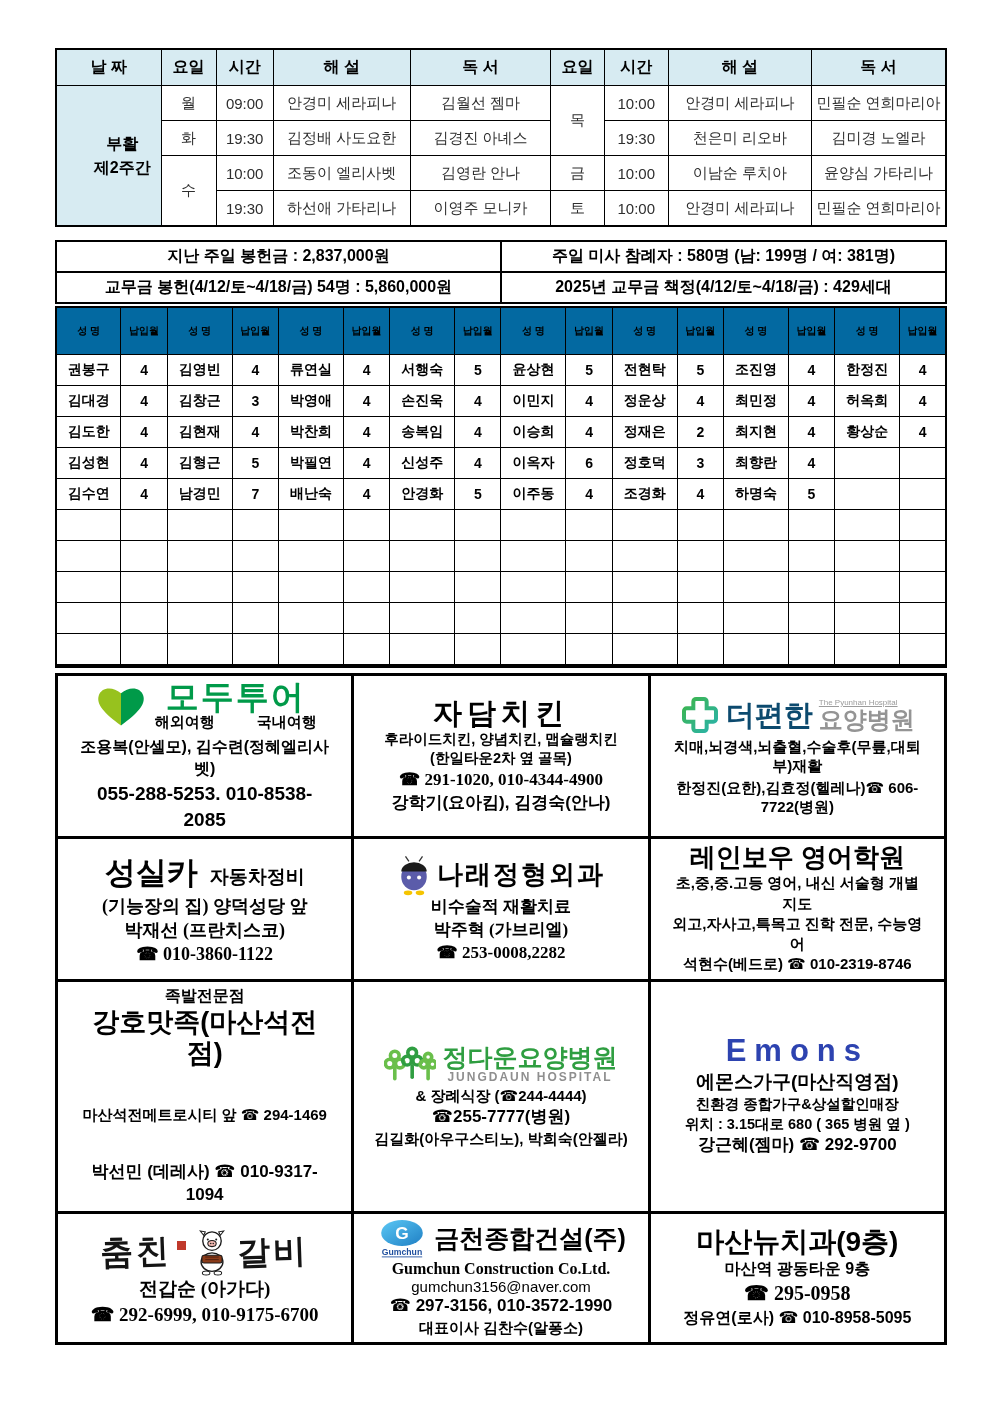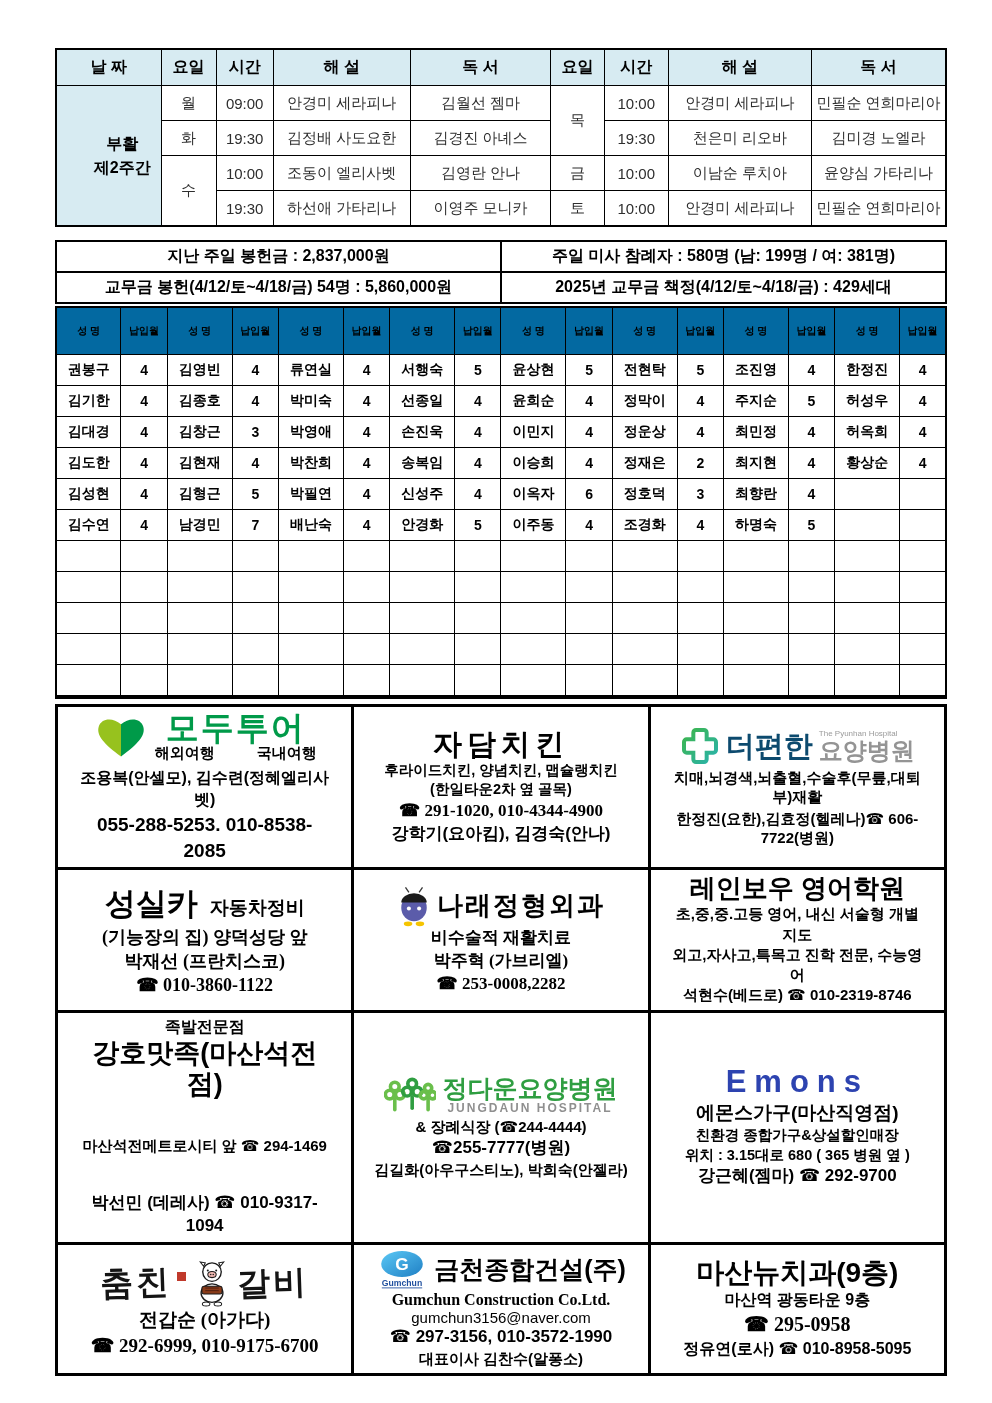--- a/index.html
+++ b/index.html
@@ -44,21 +44,21 @@
   .modoo-l1{font-size:16px;margin-top:4px;}
   .modoo-l2{font-size:19px;margin-top:2px;}
 
   .jadam-title{font-size:29px;font-weight:900;letter-spacing:5px;line-height:1.1;}
   .jadam .ad-line{font-size:14.5px;}
   .jadam .ph{font-size:17px;font-family:"Liberation Serif","DejaVu Serif",serif;}
   .jadam .nm{font-size:17px;}
 
   .pyun-main{color:#0c4a6e;font-size:29px;font-weight:900;line-height:1;}
   .pyun-stack{display:flex;flex-direction:column;align-items:flex-start;}
-  .pyun-eng{font-size:8px;color:#9b9b9b;line-height:1;}
+  .pyun-eng{font-size:8px;color:#9b9b9b;line-height:1;text-decoration:underline;}
   .pyun-sub{font-size:24px;color:#949494;font-weight:900;line-height:1.05;}
   .pyun-l{font-size:15px;font-weight:bold;margin-top:3px;}
 
   .sungsil-title{font-size:31px;font-weight:900;}
   .sungsil-sub{font-size:19px;font-weight:bold;margin-left:8px;}
   .sungsil .ad-line{font-size:18px;font-weight:600;}
 
   .narae-title{font-size:26px;font-weight:900;letter-spacing:2px;}
   .narae .ad-line{font-size:17px;font-weight:600;}
 
@@ -230,38 +230,20 @@
           <td>4</td>
           <td>서행숙</td>
           <td>5</td>
           <td>윤상현</td>
           <td>5</td>
           <td>전현탁</td>
           <td>5</td>
           <td>조진영</td>
           <td>4</td>
           <td>한정진</td>
-          <td>4</td>
-        </tr>
-        <tr>
-          <td>김기한</td>
-          <td>4</td>
-          <td>김종호</td>
-          <td>4</td>
-          <td>박미숙</td>
-          <td>4</td>
-          <td>선종일</td>
-          <td>4</td>
-          <td>윤희순</td>
-          <td>4</td>
-          <td>정막이</td>
-          <td>4</td>
-          <td>주지순</td>
-          <td>5</td>
-          <td>허성우</td>
           <td>4</td>
         </tr>
         <tr>
           <td>김대경</td>
           <td>4</td>
           <td>김창근</td>
           <td>3</td>
           <td>박영애</td>
           <td>4</td>
           <td>손진욱</td>

